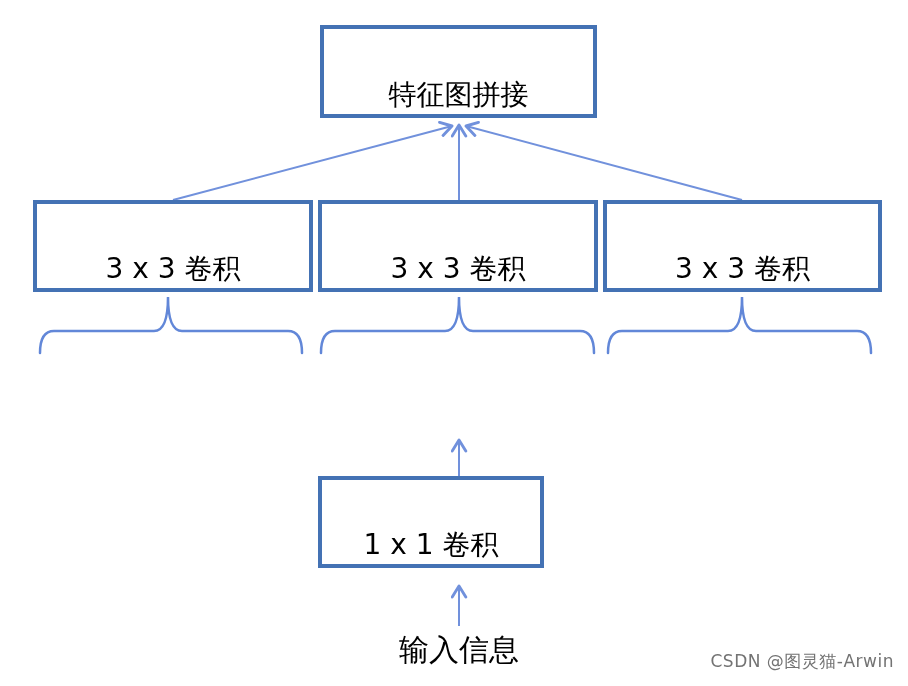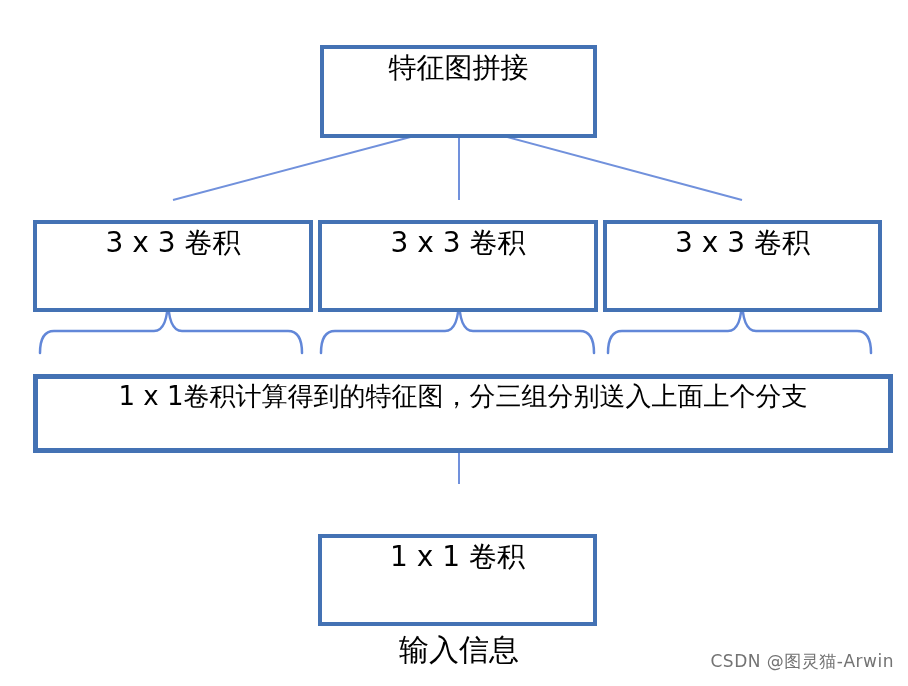--- a/index.html
+++ b/index.html
@@ -14,32 +14,31 @@
     height: 686px;
     background: #ffffff;
     overflow: hidden;
   }
   .box {
     position: absolute;
     box-sizing: border-box;
     border: 4px solid #4472b4;
     background: #ffffff;
     display: flex;
-    align-items: flex-start;
+    align-items: flex-end;
     justify-content: center;
     color: #000000;
     text-align: center;
-    margin-top: 20px;
   }
   #top-box     { left: 320px; top: 25px;  width: 277px; height: 93px; font-size: 28px; }
   #conv-box-1  { left: 33px;  top: 200px; width: 280px; height: 92px; font-size: 28px; }
   #conv-box-2  { left: 318px; top: 200px; width: 280px; height: 92px; font-size: 28px; }
   #conv-box-3  { left: 603px; top: 200px; width: 279px; height: 92px; font-size: 28px; }
   #wide-box    { left: 33px;  top: 354px; width: 860px; height: 79px; font-size: 26px; border-width: 5px; }
-  #conv1x1-box { left: 318px; top: 514px; width: 279px; height: 92px; font-size: 28px; }
+  #conv1x1-box { left: 318px; top: 476px; width: 226px; height: 92px; font-size: 28px; }
   #input-label {
     position: absolute;
     left: 0; top: 630px;
     width: 918px;
     text-align: center;
     font-size: 30px;
     color: #000000;
   }
   #connector-layer {
     position: absolute;
@@ -91,23 +90,20 @@
   <div class="box" id="conv-box-1">
     <span>3 x 3 卷积</span>
   </div>
   <div class="box" id="conv-box-2">
     <span>3 x 3 卷积</span>
   </div>
   <div class="box" id="conv-box-3">
     <span>3 x 3 卷积</span>
   </div>
 
-  <div class="box" id="wide-box">
-    <span>1 x 1卷积计算得到的特征图，分三组分别送入上面上个分支</span>
-  </div>
 
   <div class="box" id="conv1x1-box">
     <span>1 x 1 卷积</span>
   </div>
 
   <div id="input-label">输入信息</div>
 
   <div id="watermark">CSDN @图灵猫-Arwin</div>
 
 </div>

